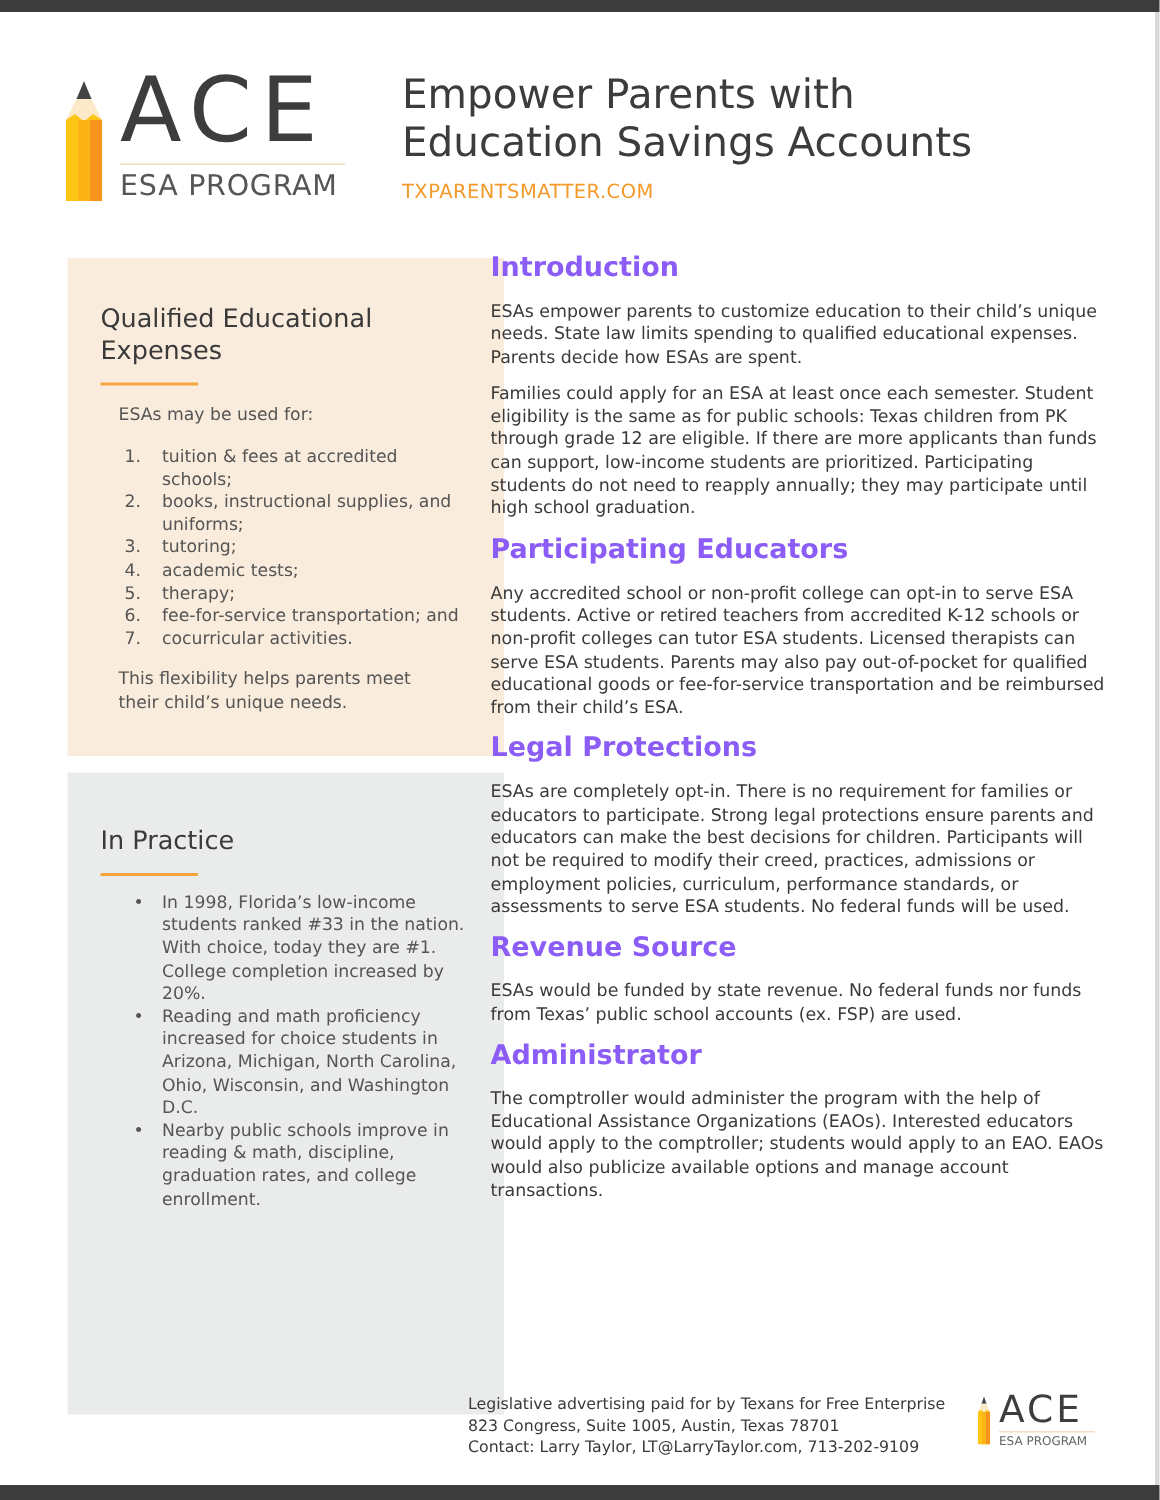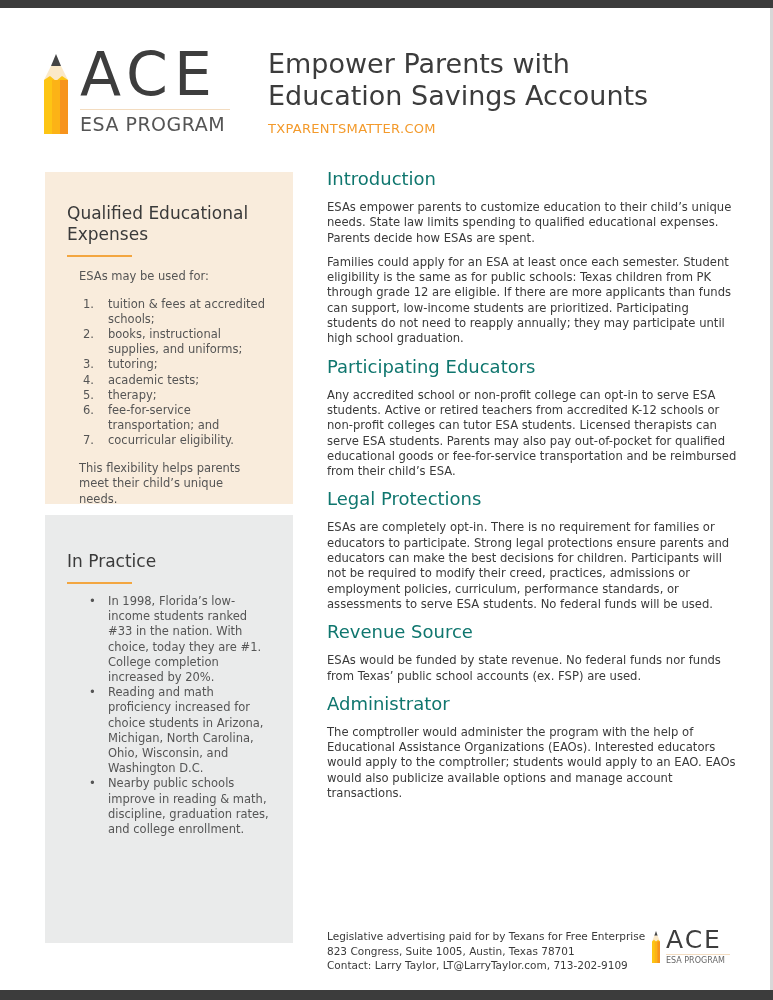--- a/index.html
+++ b/index.html
@@ -16,38 +16,38 @@
               letter-spacing:6px; color:#3d3d3d; font-weight:normal; line-height:1; }
   .logo-rule { position:absolute; left:36px; top:59px; width:150px; height:1px; background:#f3dcc0; }
   .logo-sub { position:absolute; left:36px; top:65px; font-size:19px; color:#555; letter-spacing:0.5px; line-height:1; }
 
   
   .title { position:absolute; left:268px; top:48px; font-family:"DejaVu Sans", sans-serif; font-size:27px;
            line-height:32px; color:#3c3c3c; font-weight:normal; }
   .site-link { position:absolute; left:268px; top:121px; font-size:13px; color:#f39a2b; letter-spacing:0.3px; text-decoration:none; }
 
   
-  .box { position:absolute; left:45px; width:248px; box-sizing:border-box; padding:0 22px; }
+  .box { position:absolute; left:45px; width:291px; box-sizing:border-box; padding:0 22px; }
   .box-beige { top:172px; height:332px; background:#f9ecdc; }
   .box-grey { top:515px; height:428px; background:#eaebeb; }
   .box h2 { margin:0; font-weight:normal; font-size:17px; line-height:21px; color:#3a3a3a; }
   .box .rule { width:65px; height:2px; background:#f3a640; margin-top:10px; margin-bottom:10px; }
   .box p { margin:12px; font-size:11.5px; line-height:15.5px; color:#555; }
   .box ol, .box ul { margin:5px 0 5px 0; padding:0; list-style:none; }
   .box li { position:relative; padding-left:41px; font-size:11.5px; line-height:15.2px; color:#555; }
   .box li .num { position:absolute; left:16px; top:0; }
   .box li .bul { position:absolute; left:22px; top:0; }
 
   
   .main { position:absolute; left:327px; top:167px; width:410px; }
-  .main h3 { margin:0; font-weight:normal; font-size:18px; line-height:24px; color:#0f766e; }
+  .main h3 { margin:0; font-weight:bold; font-size:18px; line-height:24px; color:#8b5cf6; }
   .main p { margin:9px 0 8px 0; font-size:11.6px; line-height:15.3px; color:#3a3a3a; }
 
   
-  .footer-text { position:absolute; left:327px; top:929px; font-size:10.5px; line-height:14.5px; color:#3a3a3a; }
+  .footer-text { position:absolute; left:312px; top:929px; font-size:10.5px; line-height:14.5px; color:#3a3a3a; }
   .footer-logo { position:absolute; left:652px; top:930px; width:90px; height:40px; }
   .fl-pencil { position:absolute; left:0; top:1px; width:8px; height:32px; }
   .fl-ace { position:absolute; left:14px; top:-3px; font-size:25px; letter-spacing:2px; color:#3d3d3d; line-height:1; }
   .fl-rule { position:absolute; left:14px; top:24px; width:64px; height:1px; background:#f3dcc0; }
   .fl-sub { position:absolute; left:14px; top:27px; font-size:8px; color:#666; line-height:1; }
 </style>
 </head>
 <body>
 
 <div class="topbar"></div>
@@ -77,21 +77,21 @@
   <h2>Qualified Educational Expenses</h2>
   <div class="rule"></div>
   <p>ESAs may be used for:</p>
   <ol>
     <li><span class="num">1.</span><span>tuition &amp; fees at accredited schools;</span></li>
     <li><span class="num">2.</span><span>books, instructional supplies, and uniforms;</span></li>
     <li><span class="num">3.</span><span>tutoring;</span></li>
     <li><span class="num">4.</span><span>academic tests;</span></li>
     <li><span class="num">5.</span><span>therapy;</span></li>
     <li><span class="num">6.</span><span>fee-for-service transportation; and</span></li>
-    <li><span class="num">7.</span><span>cocurricular eligibility.</span></li>
+    <li><span class="num">7.</span><span>cocurricular activities.</span></li>
   </ol>
   <p>This flexibility helps parents meet their child’s unique needs.</p>
 </div>
 
 <div class="box box-grey">
   <div style="height:36px"></div>
   <h2>In Practice</h2>
   <div class="rule"></div>
   <ul>
     <li><span class="bul">•</span><span>In 1998, Florida’s low-income students ranked #33 in the nation. With choice, today they are #1. College completion increased by 20%.</span></li>

